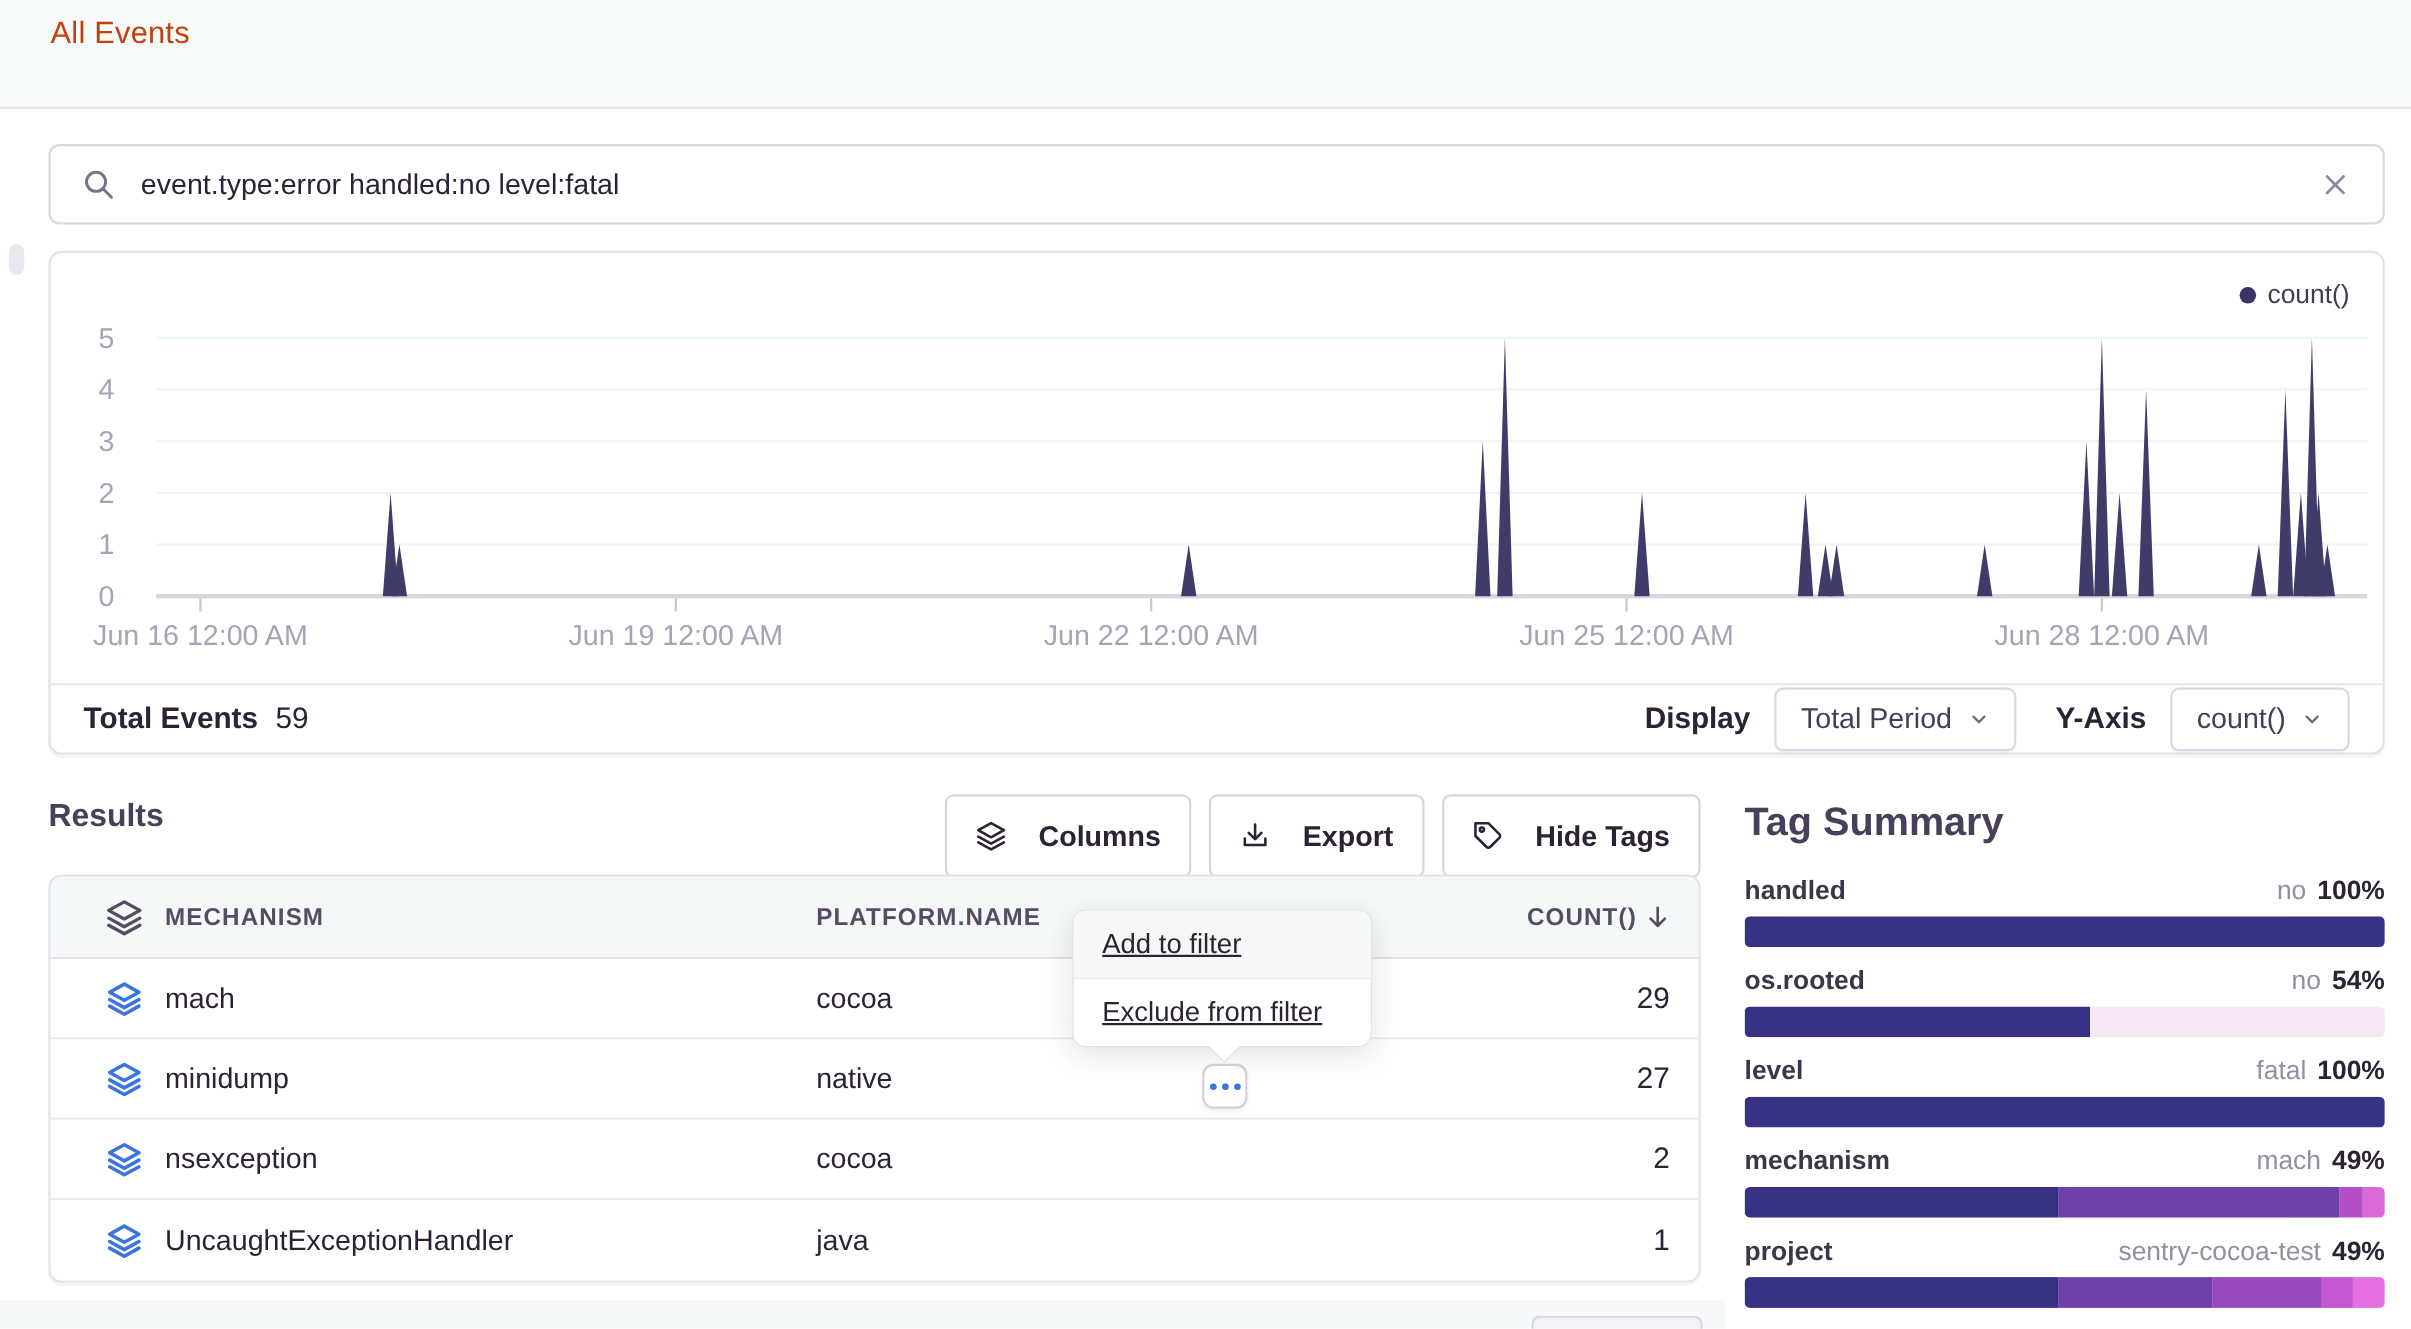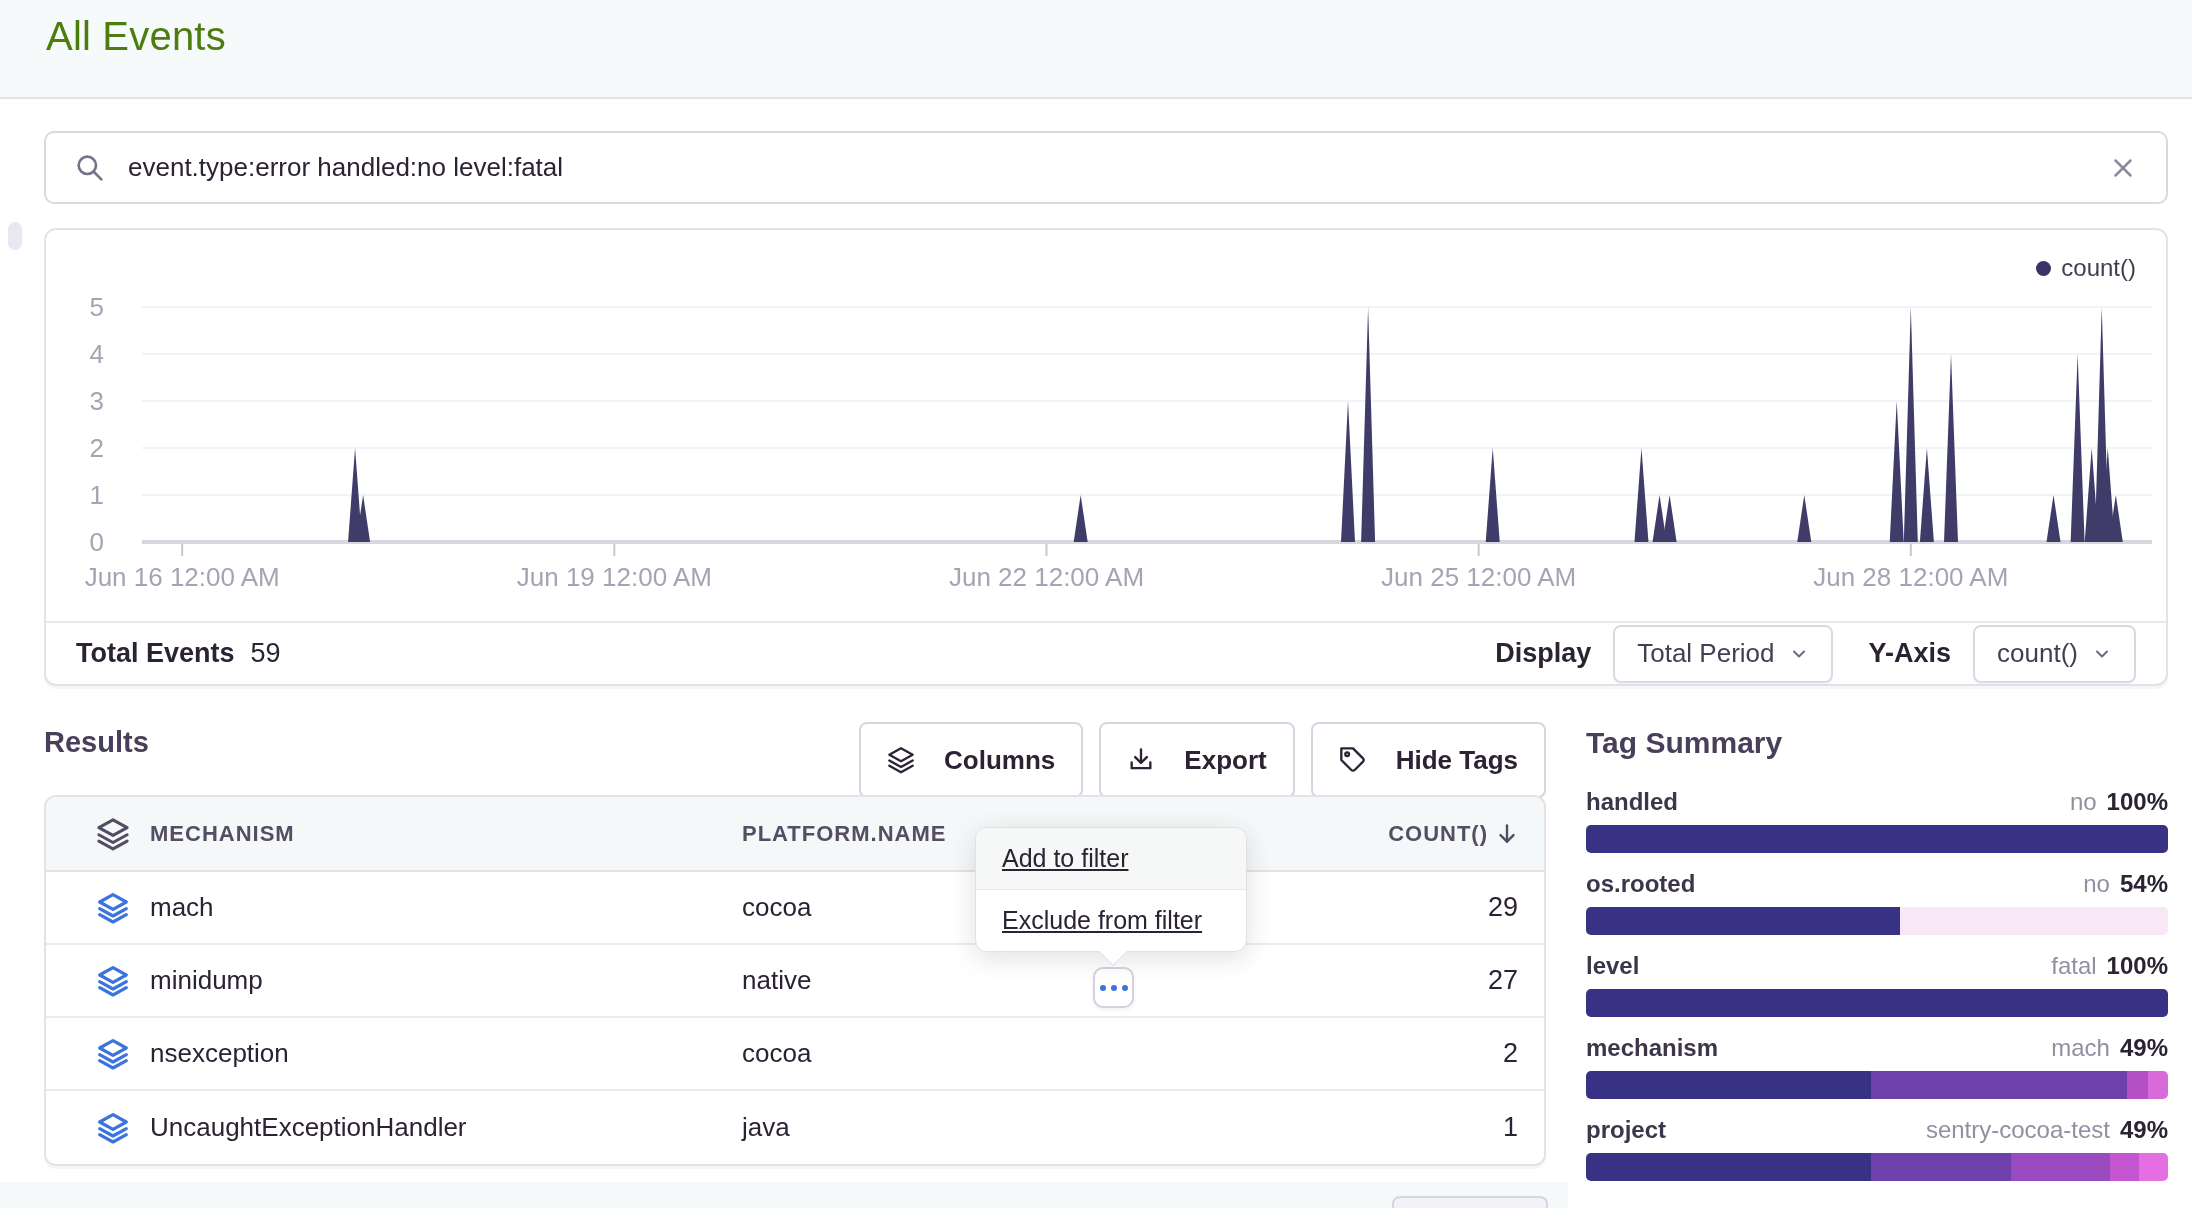--- a/index.html
+++ b/index.html
@@ -3,22 +3,22 @@
 <meta charset="utf-8">
 <style>
   * { margin:0; padding:0; box-sizing:border-box; }
   html,body { width:2192px; height:1208px; overflow:hidden; background:#ffffff;
     font-family:"Liberation Sans", sans-serif; color:#2B2233; }
   .page { position:relative; width:2192px; height:1208px; background:#ffffff; }
 
   
   .topbar { position:absolute; left:0; top:0; width:2192px; height:99px;
     background:#F7FAFA; border-bottom:2px solid #E4E1E9; }
-  .page-title { position:absolute; left:46px; top:14px; font-size:40px; font-weight:500;
-    color:#4d7c0f; letter-spacing:0.2px; }
+  .page-title { position:absolute; left:46px; top:14px; font-size:28px; font-weight:500;
+    color:#c2410c; letter-spacing:0.2px; }
 
   
   .search-bar { position:absolute; left:44px; top:131px; width:2124px; height:73px;
     background:#ffffff; border:2px solid #DCD8E2; border-radius:10px;
     display:flex; align-items:center; padding:0 28px; }
   .search-bar .query { flex:1; margin-left:22px; font-size:26px; color:#2B2233;
     border:none; outline:none; background:transparent; font-family:inherit; }
   .icon { display:inline-flex; align-items:center; justify-content:center; }
 
   .drag-pill { position:absolute; left:8px; top:222px; width:14px; height:28px;
@@ -85,21 +85,21 @@
     box-shadow:0 2px 4px rgba(43,34,51,0.06); z-index:20; }
   .dot { width:6px; height:6px; border-radius:50%; background:#3C74DD; }
 
   
   .bottom-strip { position:absolute; left:0; top:1182px; width:1568px; height:26px; background:#F5F9F9; }
   .pagination-partial { position:absolute; left:1392px; top:1196px; width:156px; height:20px;
     background:#F3F2F6; border:2px solid #D9D5E0; border-bottom:none; border-radius:8px 8px 0 0; }
 
   
   .tag-summary { position:absolute; left:1586px; top:726px; width:582px; }
-  .tag-heading { font-size:30px; font-weight:bold; color:#48405A; margin-bottom:28px; }
+  .tag-heading { font-size:36px; font-weight:bold; color:#48405A; margin-bottom:28px; }
   .tag-item { margin-bottom:17px; }
   .tag-label-row { display:flex; align-items:baseline; margin-bottom:9px; }
   .tag-name { font-size:24px; font-weight:bold; color:#3D3549; }
   .tag-top { margin-left:auto; font-size:24px; color:#958DA1; }
   .tag-pct { font-size:24px; font-weight:bold; color:#2B2233; margin-left:10px; }
   .tag-bar { height:28px; border-radius:5px; overflow:hidden; display:flex; cursor:pointer; }
   .tag-seg { height:100%; }
 </style>
 </head>
 <body>

